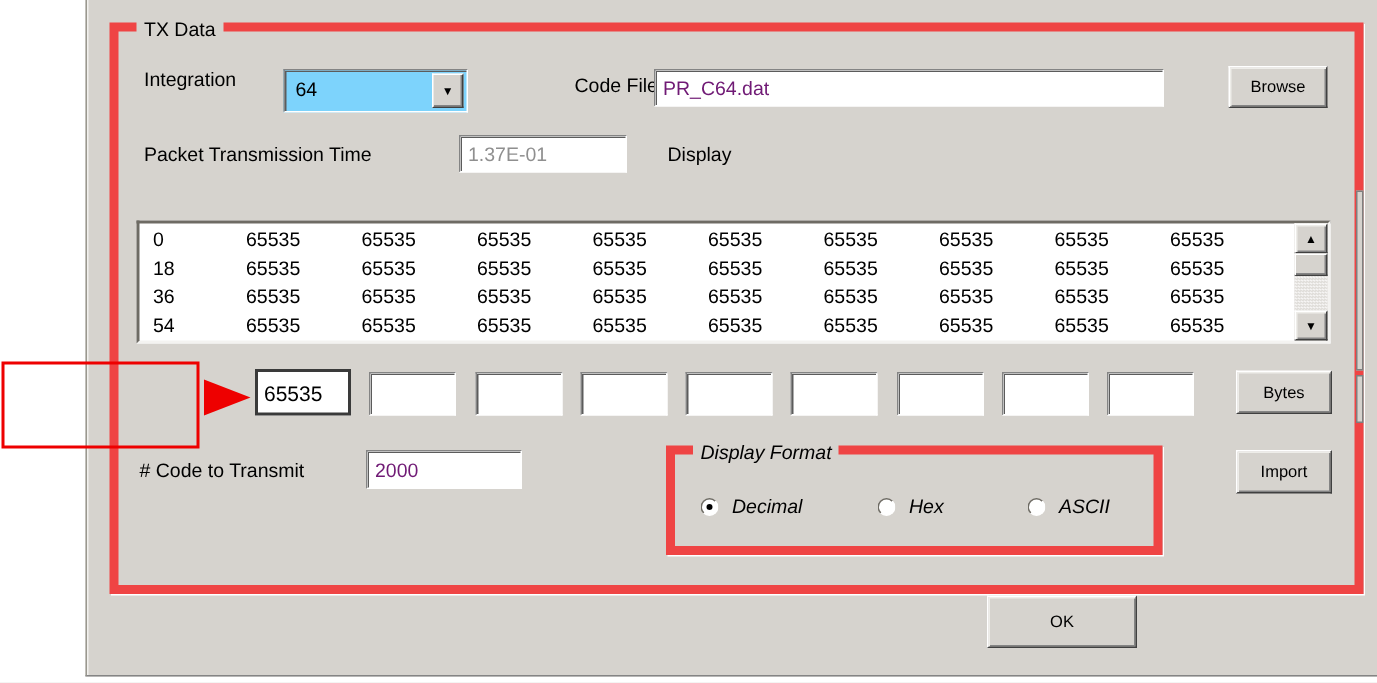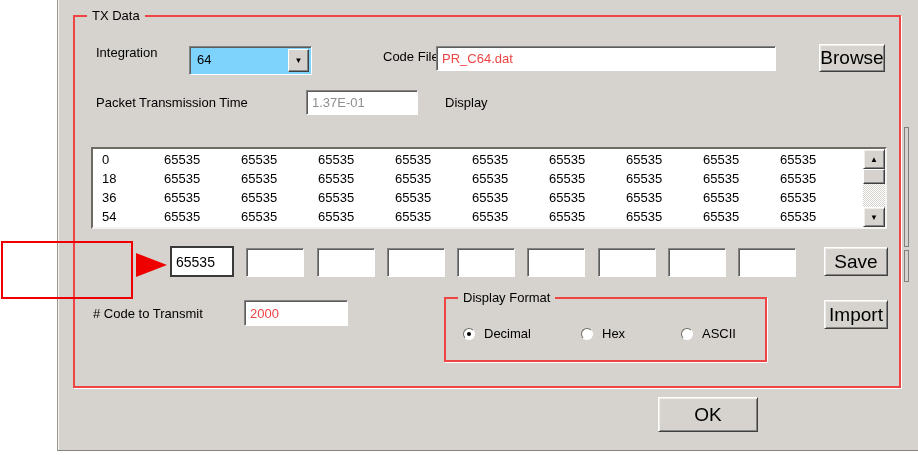--- a/index.html
+++ b/index.html
@@ -1,31 +1,31 @@
 <!DOCTYPE html>
 <html><head>
 <meta charset="utf-8">
 <style>
   html,body{margin:0;padding:0;background:#fff;}
   .screen{position:relative;width:918px;height:455px;overflow:hidden;
           font-family:"Liberation Sans",sans-serif;font-size:13px;color:#000;}
   .dialog{position:absolute;left:57px;top:0;width:861px;height:450px;
           background:#d6d3ce;border-left:1px solid #9a988f;border-bottom:1px solid #848484;
           box-shadow:inset 1px 0 0 #f2f1ee;}
-  .groupbox{position:absolute;border:2px solid #ef4444;box-shadow:1px 1px 0 #ffffff, inset 1px 1px 0 #ffffff00;}
+  .groupbox{position:absolute;border:6px solid #ef4444;box-shadow:1px 1px 0 #ffffff, inset 1px 1px 0 #ffffff00;}
   .gb-title{position:absolute;top:-9px;left:12px;background:#d6d3ce;padding:0 5px;line-height:16px;}
   .lbl{position:absolute;white-space:nowrap;line-height:16px;}
   .field{position:absolute;background:#fff;border:1px solid;border-color:#848484 #fff #fff #848484;
          box-shadow:inset 1px 1px 0 #5c5c5c;font-family:"Liberation Sans",sans-serif;
-         font-size:13px;padding:2px 5px;box-sizing:border-box;outline:none;color:#ef4444;}
+         font-size:13px;padding:2px 5px;box-sizing:border-box;outline:none;color:#701a75;}
   .field.gray{color:#8f8f8f;}
   .btn{position:absolute;background:#d6d3ce;border:1px solid;border-color:#ffffff #404040 #404040 #ffffff;
        box-shadow:inset 1px 1px 0 #eeede9, inset -1px -1px 0 #848484;
        display:flex;align-items:center;justify-content:center;
-       font-family:"Liberation Sans",sans-serif;font-size:19px;box-sizing:border-box;cursor:default;}
+       font-family:"Liberation Sans",sans-serif;font-size:11px;box-sizing:border-box;cursor:default;}
   
   .combo{position:absolute;background:#7dd3fc;border:1px solid;border-color:#848484 #fff #fff #848484;
          box-shadow:inset 1px 1px 0 #5c5c5c;box-sizing:border-box;}
   .combo-val{position:absolute;left:7px;top:5px;}
   .combo-btn{position:absolute;right:2px;top:2px;bottom:2px;width:19px;background:#d6d3ce;
              border:1px solid;border-color:#ffffff #404040 #404040 #ffffff;
              box-shadow:inset -1px -1px 0 #848484;display:flex;align-items:center;justify-content:center;
              font-size:8px;}
   
   .listbox{position:absolute;background:#fff;border:2px solid;border-color:#6e6b64 #f4f3f1 #f4f3f1 #6e6b64;
@@ -160,26 +160,26 @@
         <input class="ebox first" value="65535" style="">
         <input class="ebox" style="">
         <input class="ebox" style="">
         <input class="ebox" style="">
         <input class="ebox" style="">
         <input class="ebox" style="">
         <input class="ebox" style="">
         <input class="ebox" style="">
         <input class="ebox" style="">
       </div>
-    <div class="btn" style="left:766px;top:247px;width:64px;height:29px;">Save</div>
+    <div class="btn" style="left:766px;top:247px;width:64px;height:29px;">Bytes</div>
 
     <span class="lbl" style="left:35px;top:306px;"># Code to Transmit</span>
     <input class="field" style="left: 186px; top: 300px; width: 104px; height: 26px;" value="2000">
 
-    <div class="groupbox" style="left:386px;top:297px;width:319px;height:61px;">
+    <div class="groupbox" style="left:386px;top:297px;width:319px;height:61px;font-style:italic;">
       <span class="gb-title">Display Format</span>
       <div>
           <div class="ropt">
             <span class="rcirc sel"></span>
             <span class="rlabel">Decimal</span>
           </div>
           <div class="ropt">
             <span class="rcirc"></span>
             <span class="rlabel">Hex</span>
           </div>

